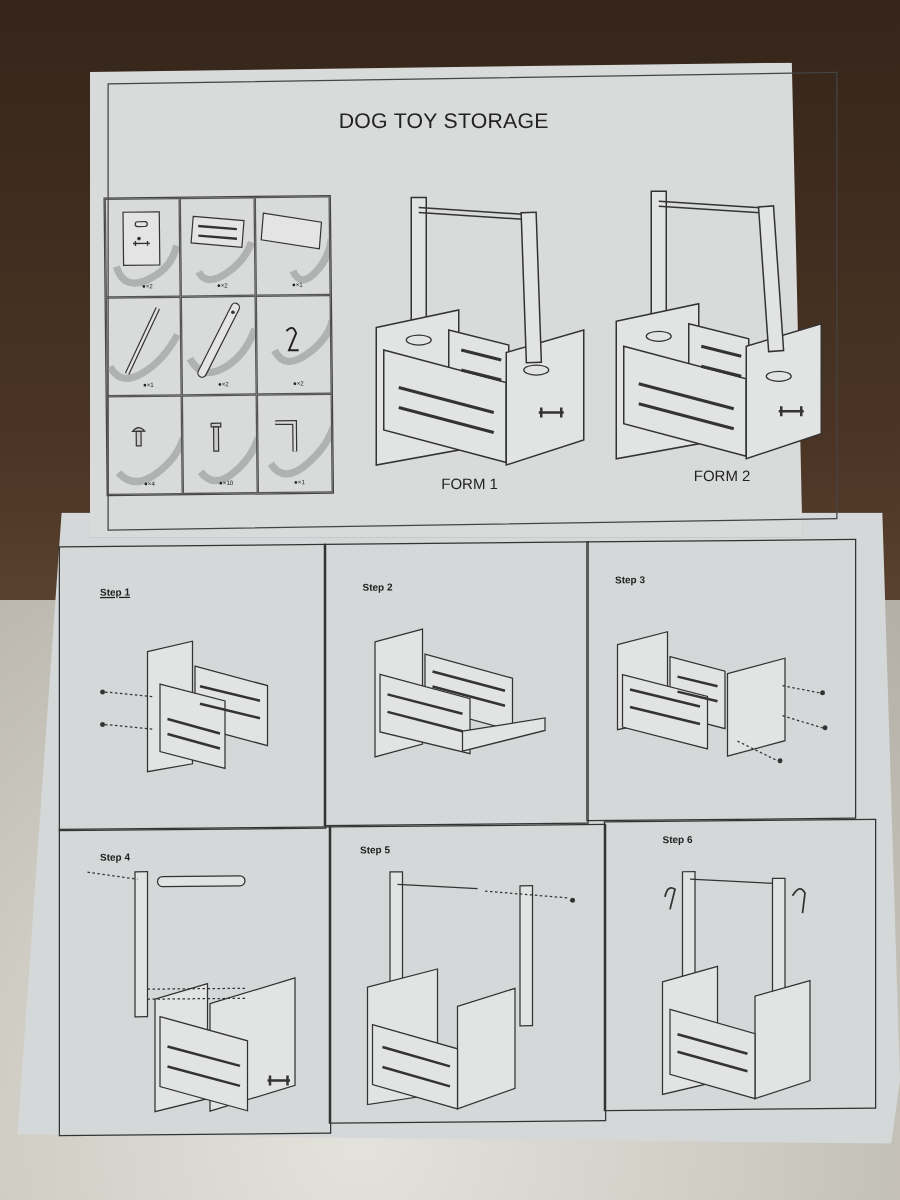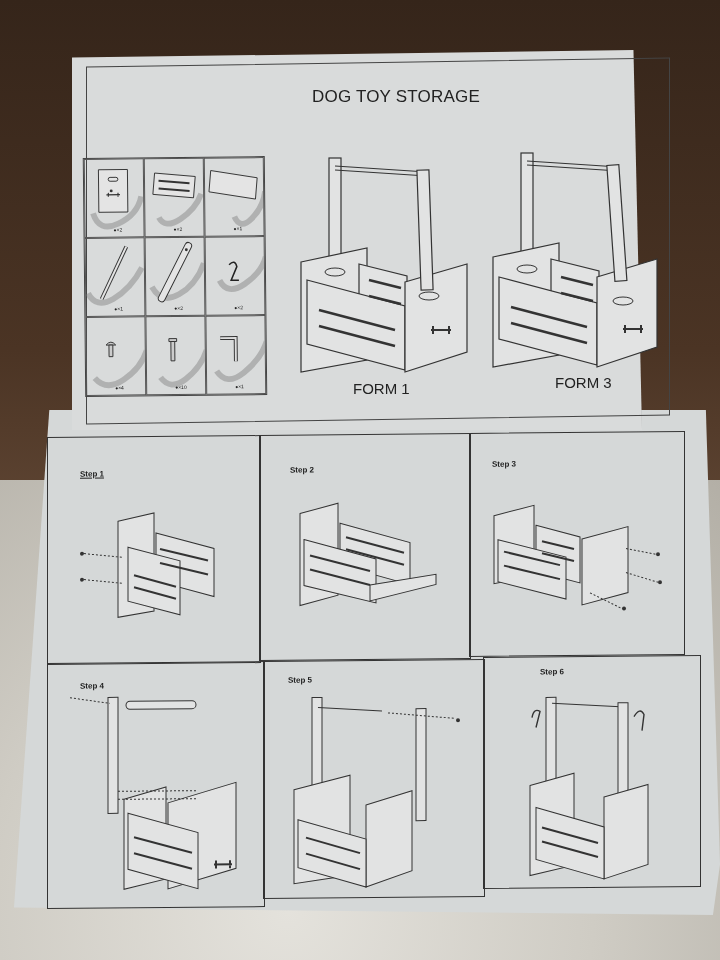--- a/index.html
+++ b/index.html
@@ -26,34 +26,34 @@
     clip-path: polygon(5% 0%, 98% 0%, 100% 90%, 99% 100%, 0% 98.5%);
   }
   .frame-top {
     position:absolute; left:86px; top:62px; width:582px; height:356px;
     border:1px solid #444; transform: skewY(-0.9deg);
   }
   .title {
     position:absolute; left:230px; top:86px; width:250px; text-align:center;
     font-size:17px; color:#222; line-height:22px; letter-spacing:0.2px;
   }
-  .title div { white-space:nowrap;text-align:right; }
+  .title div { white-space:nowrap; }
 
   .parts-grid {
     position:absolute; left:84px; top:157px; width:180px; height:237px;
     display:grid; grid-template-columns:repeat(3, 1fr); grid-template-rows:repeat(3,1fr);
     border:1px solid #444; transform: rotate(-0.6deg);
   }
   .part-cell { border:1px solid #555; position:relative; overflow:hidden; }
   .part-cell svg { position:absolute; left:0; top:0; width:100%; height:100%; }
   .qty { position:absolute; bottom:4px; left:28px; font-size:5px; color:#222; }
 
   .form { position:absolute; }
   .form svg { width:100%; height:100%; }
-  .form-label { position:absolute; font-size:15px; color:#222; }
+  .form-label { position:absolute; font-size:12px; color:#222; }
   .step-cell { position:absolute; border:1px solid #333; }
   .step-label { position:absolute; font-size:8px; font-weight:bold; color:#222; }
   .step-cell svg { position:absolute; left:0; top:0; width:100%; height:100%; }
 </style>
 </head>
 <body>
 
 <div class="bg-wood"></div>
 <div class="bg-cloth"></div>
 
@@ -183,21 +183,21 @@
       <line x1="26" y1="162" x2="102" y2="182"></line>
       <line x1="26" y1="178" x2="102" y2="198"></line>
       <line x1="76" y1="132" x2="108" y2="140"></line>
       <line x1="76" y1="148" x2="108" y2="156"></line>
     </g>
     <ellipse cx="42" cy="124" rx="10" ry="4" fill="none" stroke="#333"></ellipse>
     <path d="M138 184 h20 M140 180 v8 M156 180 v8" stroke="#333" stroke-width="2"></path>
     <ellipse cx="138" cy="156" rx="10" ry="4" fill="none" stroke="#333"></ellipse>
   </svg>
 </div>
-<div class="form-label" style="left:555px; top:374px;">FORM 3</div>
+<div class="form-label" style="left:555px; top:374px;">FORM 2</div>
 
 <div>
 
   <div class="step-cell" style="left:47px; top:436px; width:212px; height:226px; transform:skewY(-0.5deg);">
     <span class="step-label" style="left:32px; top:32px;text-decoration:underline;">Step 1</span>
     <svg viewBox="0 0 212 226">
       <g fill="#e2e3e3" stroke="#333">
         <polygon points="70,84 106,76 106,174 70,180"></polygon>
         <polygon points="108,96 166,112 166,160 108,144"></polygon>
         <polygon points="80,110 132,124 132,178 80,164"></polygon>
@@ -296,21 +296,21 @@
           <line x1="42" y1="176" x2="96" y2="192"></line>
           <line x1="42" y1="192" x2="96" y2="208"></line>
         </g>
       <g stroke="#333" stroke-dasharray="2,2">
           <line x1="124" y1="52" x2="190" y2="58"></line>
         </g>
       <circle cx="194" cy="60" r="2" fill="#333"></circle>
     </svg>
   </div>
   <div class="step-cell" style="left:483px; top:656px; width:216px; height:230px; transform:skewY(-0.5deg);">
-    <span class="step-label" style="left:24px; top:10px;padding-left:32px;">Step 6</span>
+    <span class="step-label" style="left:14px; top:10px;padding-left:32px;">Step 6</span>
     <svg viewBox="0 0 216 230">
       <g fill="#e2e3e3" stroke="#333">
         <rect x="62" y="40" width="10" height="118"></rect>
         <line x1="68" y1="46" x2="136" y2="50"></line>
         <rect x="134" y="46" width="10" height="112"></rect>
         <polygon points="46,128 90,116 90,208 46,218"></polygon>
         <polygon points="120,140 164,128 164,208 120,222"></polygon>
         <polygon points="52,150 120,170 120,222 52,202"></polygon>
       </g>
       <g stroke="#333" stroke-width="2">

